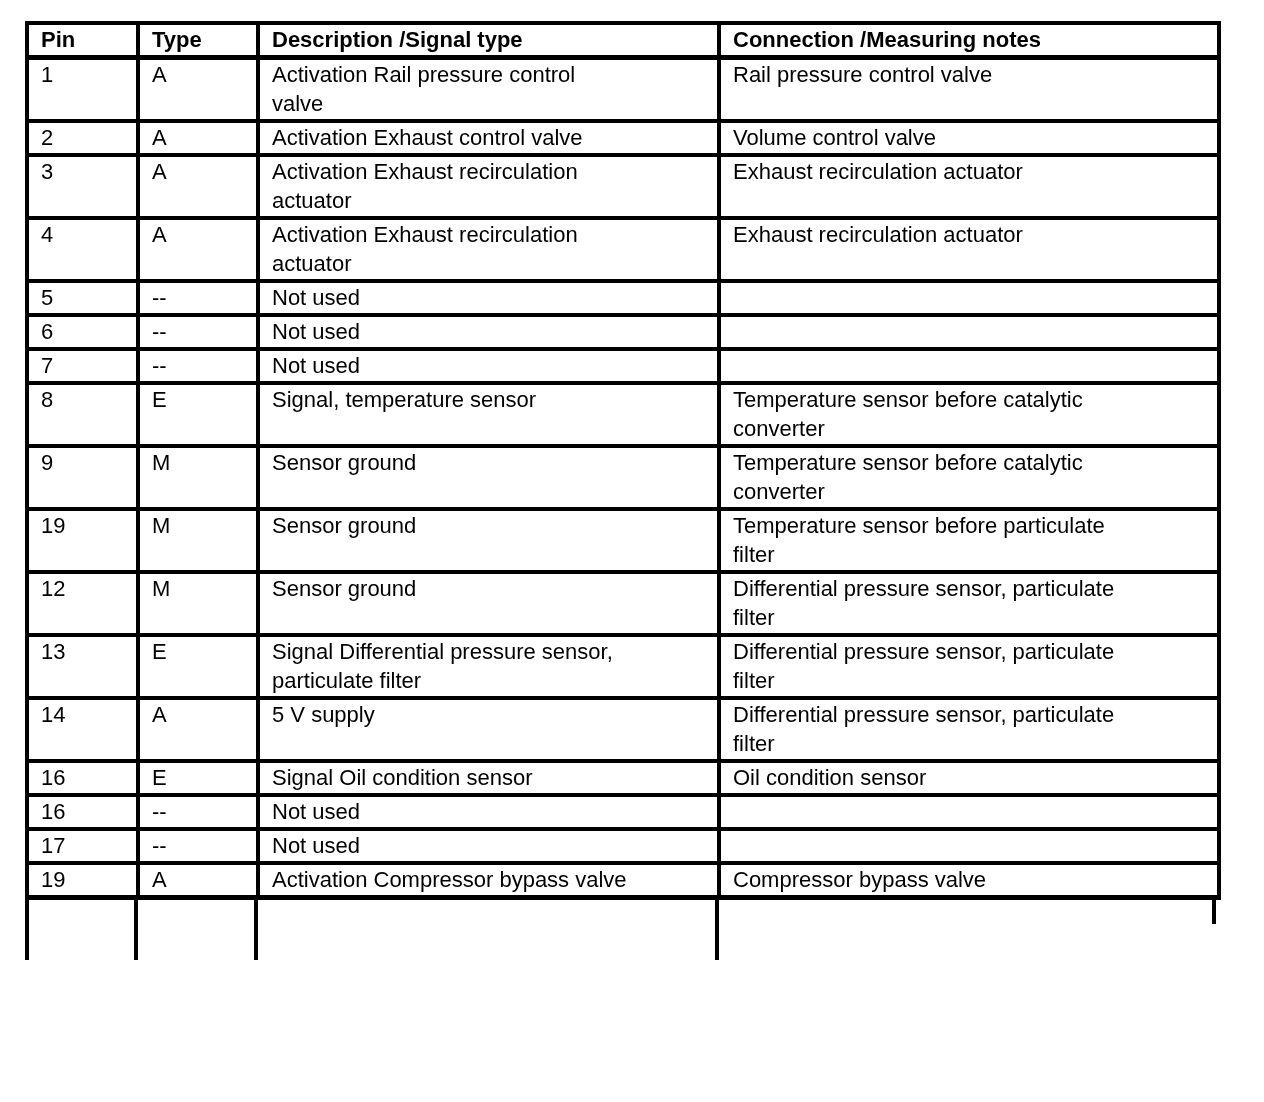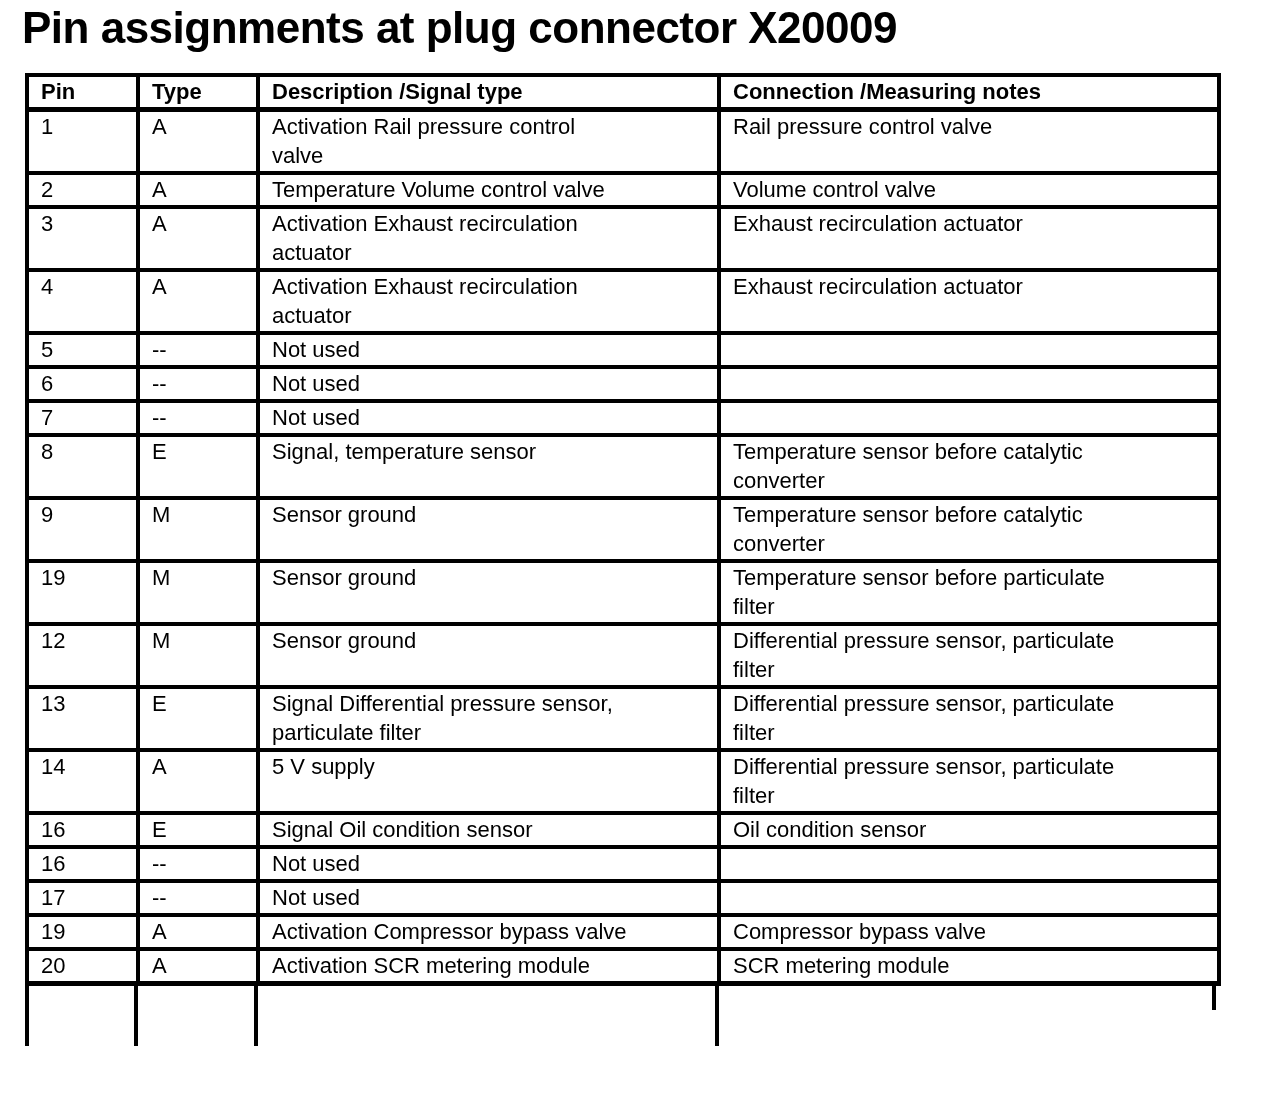--- a/index.html
+++ b/index.html
@@ -66,21 +66,20 @@
   .vline-2 { left: 109px; }
   .vline-3 { left: 229px; }
   .vline-4 { left: 690px; }
   .vline-5 { left: 1187px; height: 24px !important; }
 </style>
 </head>
 <body>
 
 <div class="page">
 
-  <h1 class="title">Pin assignments at plug connector X20009</h1>
 
   <table class="pin-table">
     <colgroup>
       <col class="col-pin">
       <col class="col-type">
       <col class="col-desc">
       <col class="col-conn">
     </colgroup>
     <thead>
       <tr>
@@ -94,21 +93,21 @@
         <tr>
       <td>1</td>
       <td>A</td>
       <td>Activation Rail pressure control
 valve</td>
       <td>Rail pressure control valve</td>
     </tr>
         <tr>
       <td>2</td>
       <td>A</td>
-      <td>Temperature Volume control valve</td>
+      <td>Activation Exhaust control valve</td>
       <td>Volume control valve</td>
     </tr>
         <tr>
       <td>3</td>
       <td>A</td>
       <td>Activation Exhaust recirculation
 actuator</td>
       <td>Exhaust recirculation actuator</td>
     </tr>
         <tr>
@@ -195,26 +194,20 @@
       <td>17</td>
       <td>--</td>
       <td>Not used</td>
       <td></td>
     </tr>
         <tr>
       <td>19</td>
       <td>A</td>
       <td>Activation Compressor bypass valve</td>
       <td>Compressor bypass valve</td>
-    </tr>
-        <tr>
-      <td>20</td>
-      <td>A</td>
-      <td>Activation SCR metering module</td>
-      <td>SCR metering module</td>
     </tr>
       </tbody>
   </table>
 
   <div class="cutoff-row">
     <div class="vline vline-1"></div>
     <div class="vline vline-2"></div>
     <div class="vline vline-3"></div>
     <div class="vline vline-4"></div>
     <div class="vline vline-5"></div>

